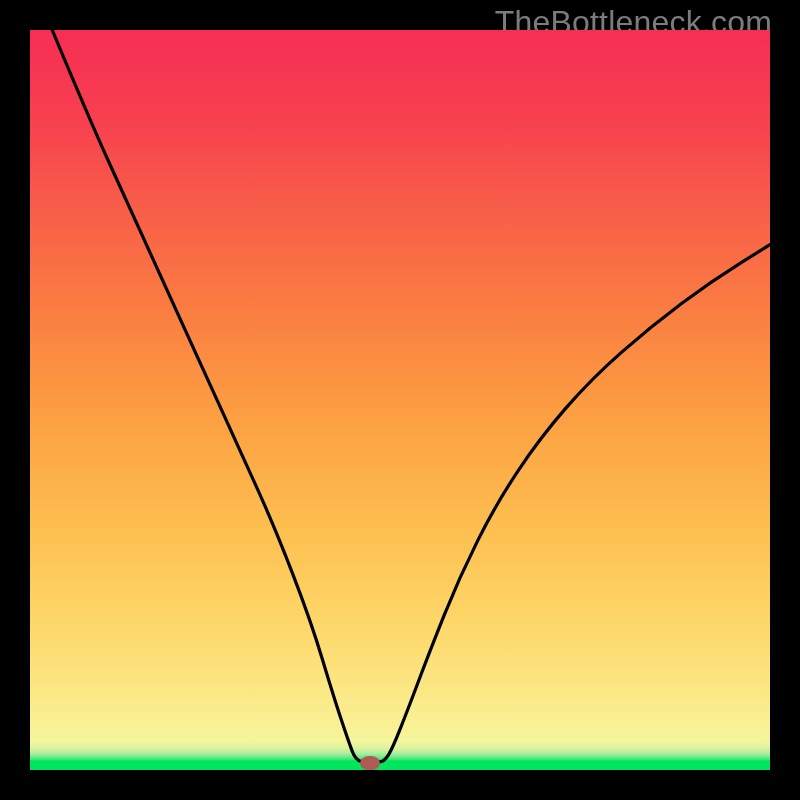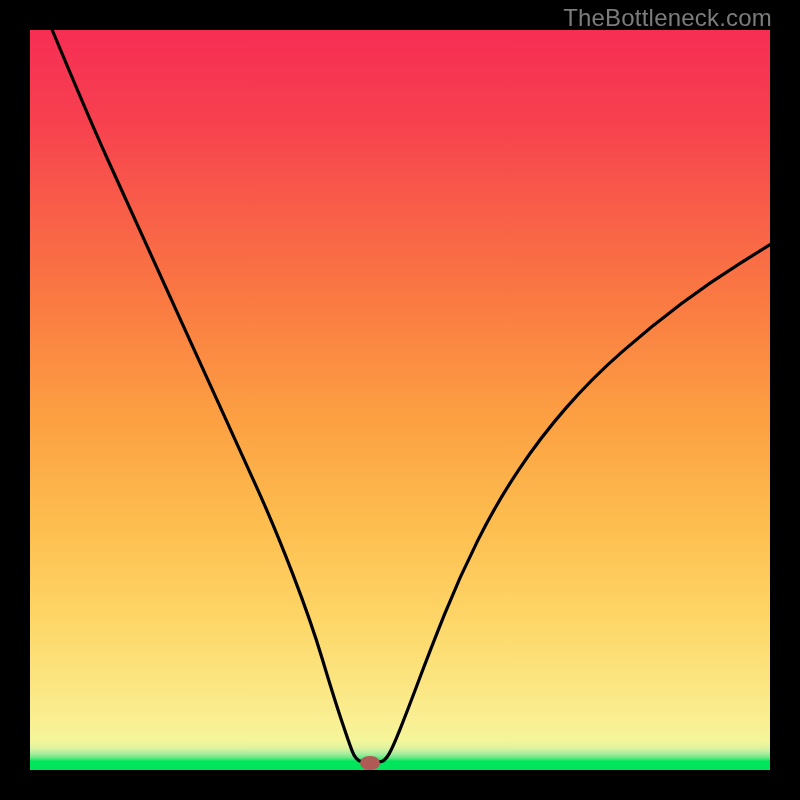--- a/index.html
+++ b/index.html
@@ -65,21 +65,21 @@
     border-radius: 50% / 55%;
     background: #b05a55;
     transform: translate(-50%, -50%);
   }
   .watermark {
     position: absolute;
     top: 4px;
     right: 28px;
     color: #7c7c7c;
     font-family: Arial, Helvetica, sans-serif;
-    font-size: 24px;
+    font-size: 32px;
     font-weight: 500;
     letter-spacing: 0.2px;
   }
 </style>
 </head>
 <body>
 
 <div class="frame">
   <div class="watermark">TheBottleneck.com</div>
   <div class="plot">

